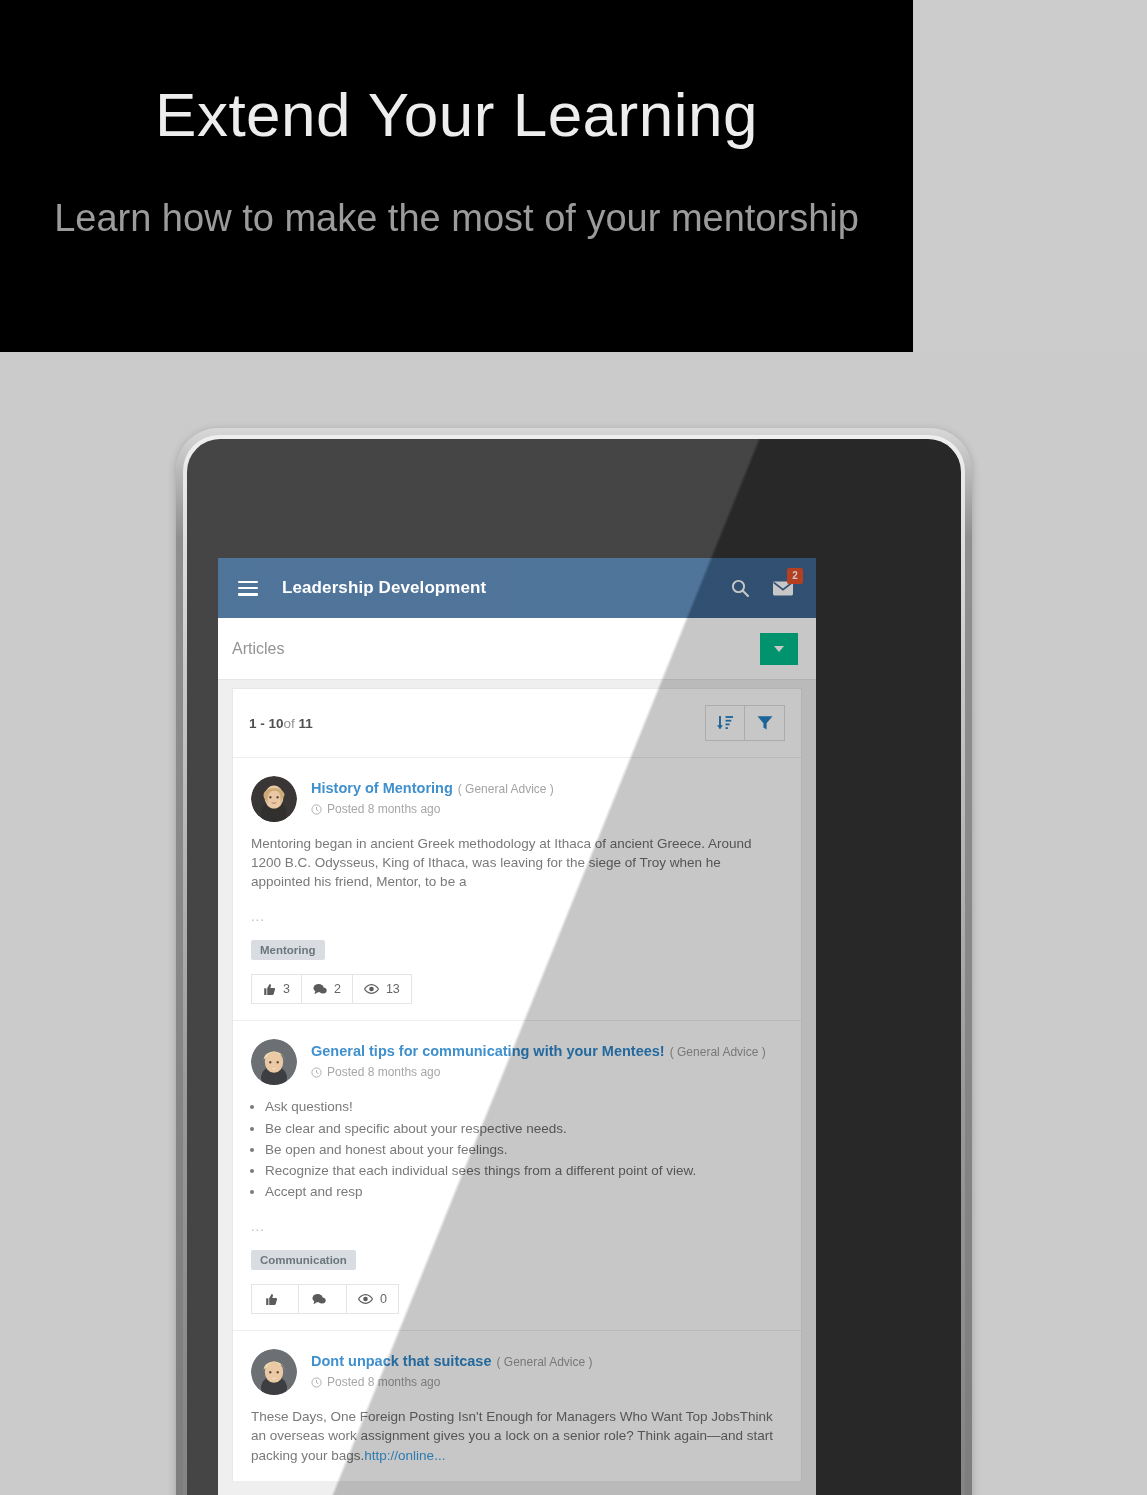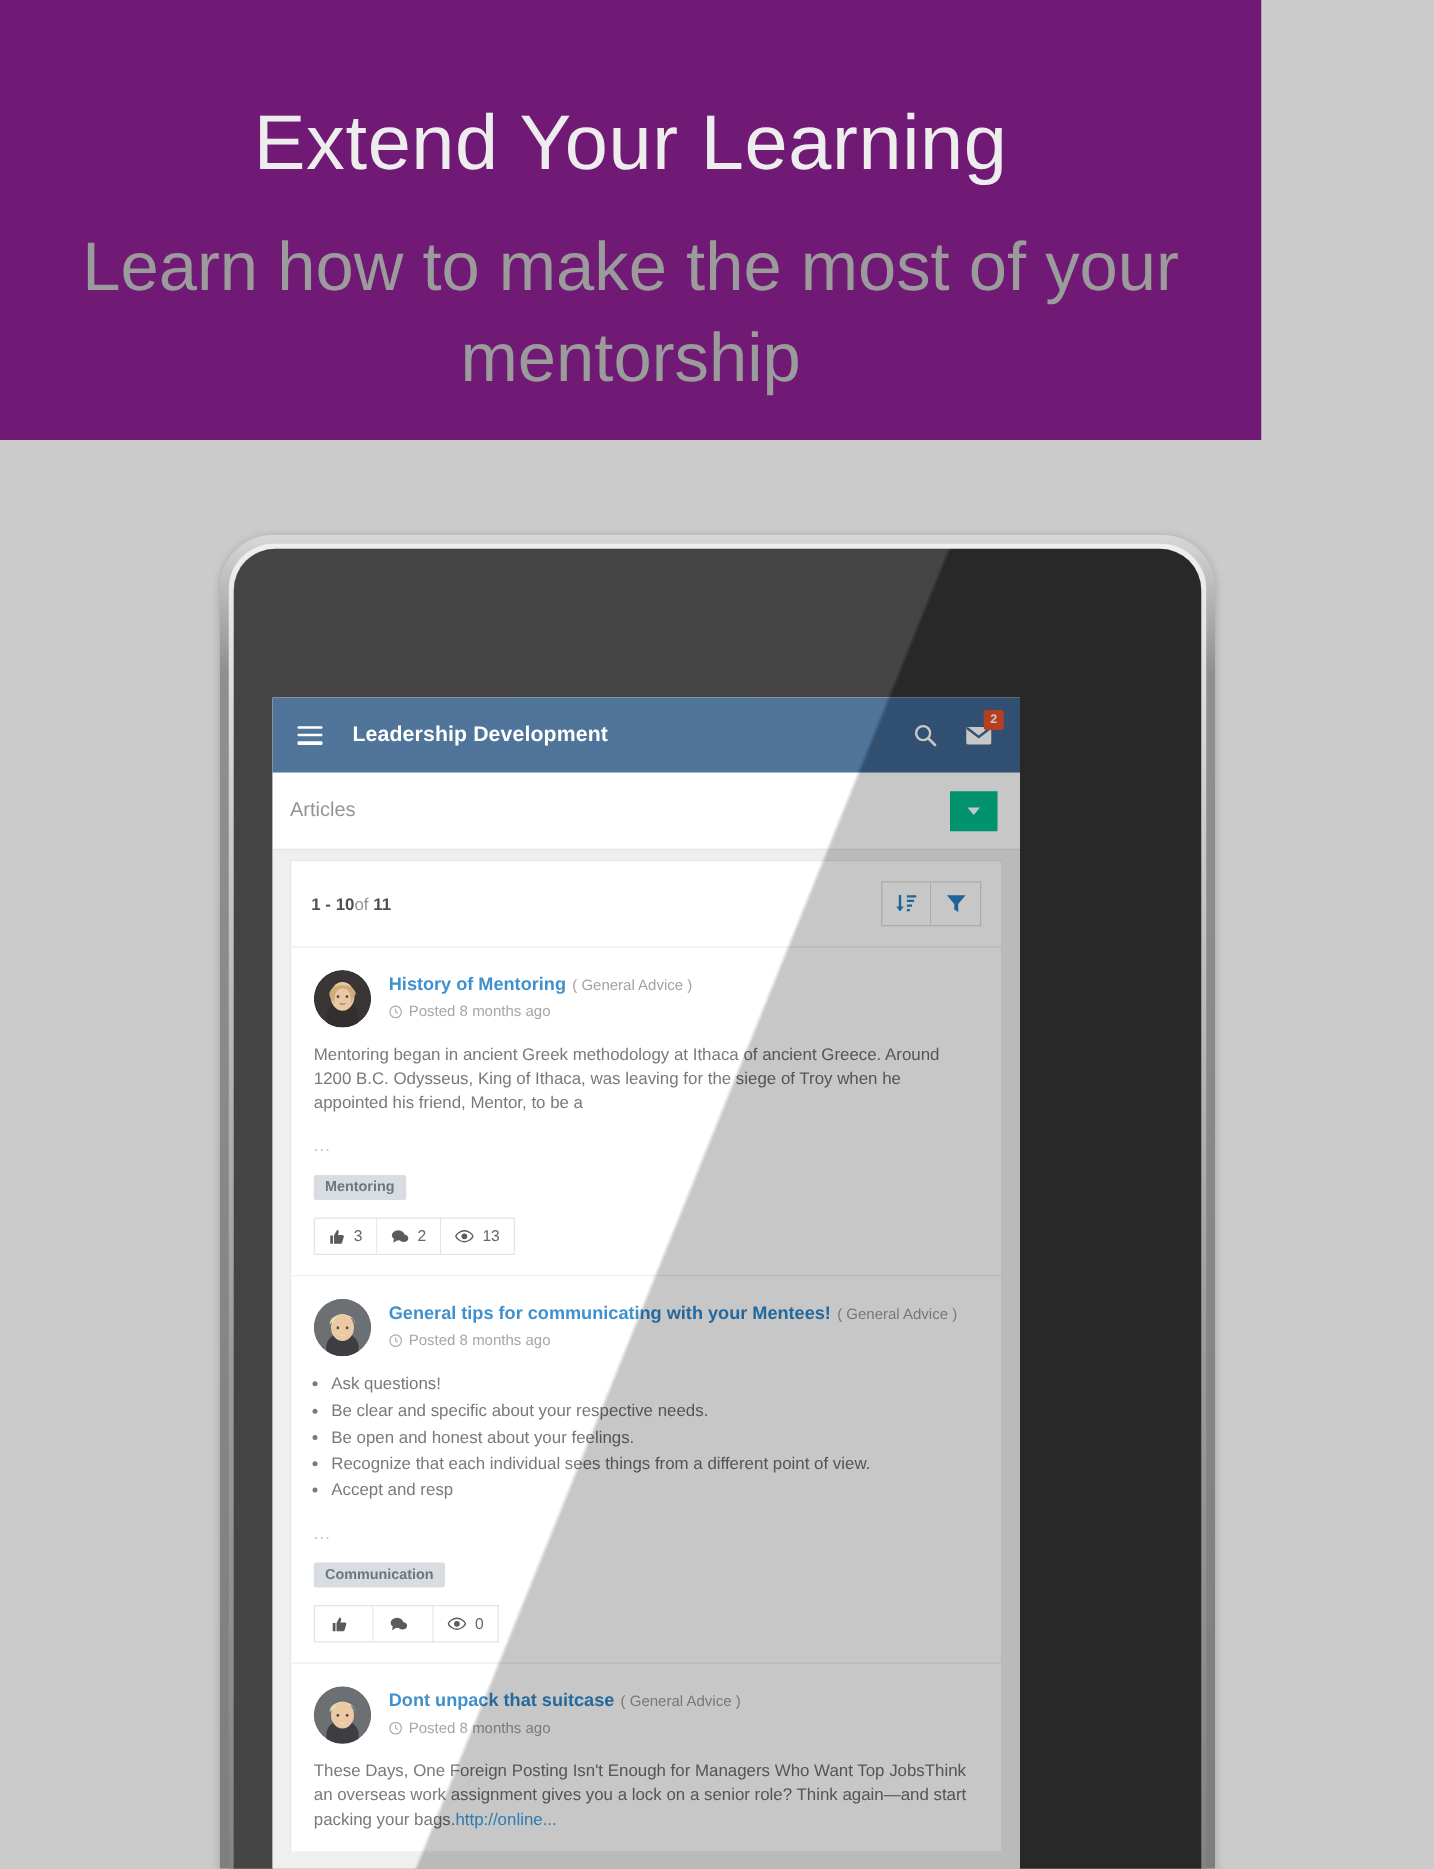--- a/index.html
+++ b/index.html
@@ -10,41 +10,41 @@
     overflow: hidden;
     font-family: "Liberation Sans", sans-serif;
     background: #cccccc;
     position: relative;
   }
 
   
   .promo-header {
     position: absolute;
     top: 0; left: 0;
-    width: 1009px;
+    width: 913px;
     height: 352px;
-    background: #701a75;
+    background: #000000;
     text-align: center;
   }
   .promo-title {
     color: #ededed;
     font-size: 62px;
     font-weight: 400;
     letter-spacing: 0.5px;
     padding-top: 82px;
     line-height: 1.05;
   }
   .promo-subtitle {
     color: #9b9b9b;
-    font-size: 55px;
+    font-size: 38px;
     font-weight: 400;
     line-height: 1.32;
     padding-top: 30px;
     max-width: 880px;
-    margin: 0 auto;
+    margin: 16px auto;
   }
 
   
   .stage {
     position: absolute;
     top: 352px; left: 0;
     width: 1147px;
     height: 1143px;
     background: #cbcbcb;
     overflow: hidden;

